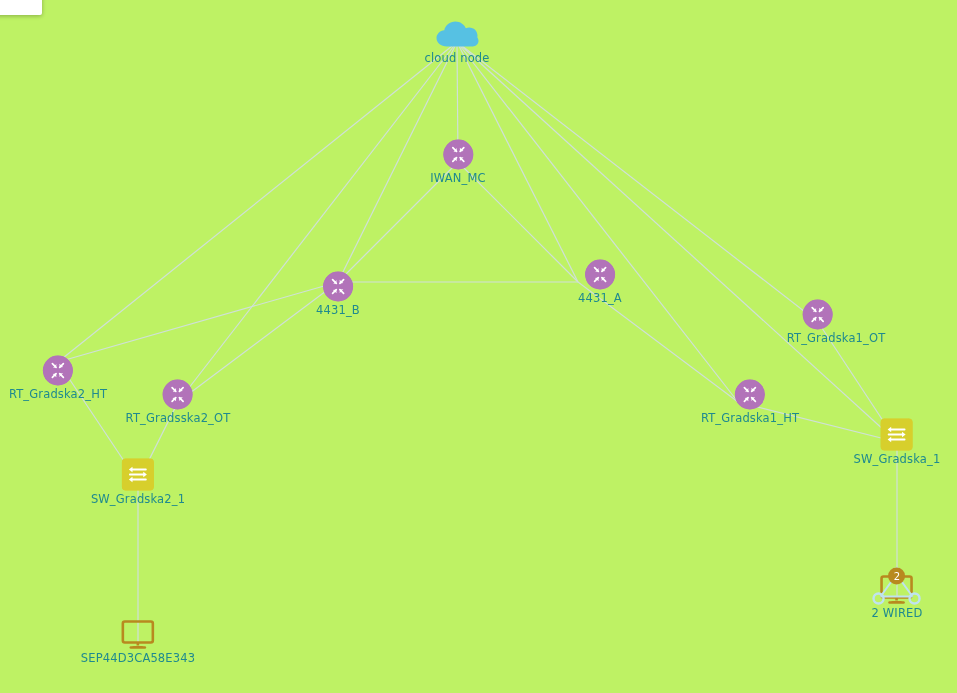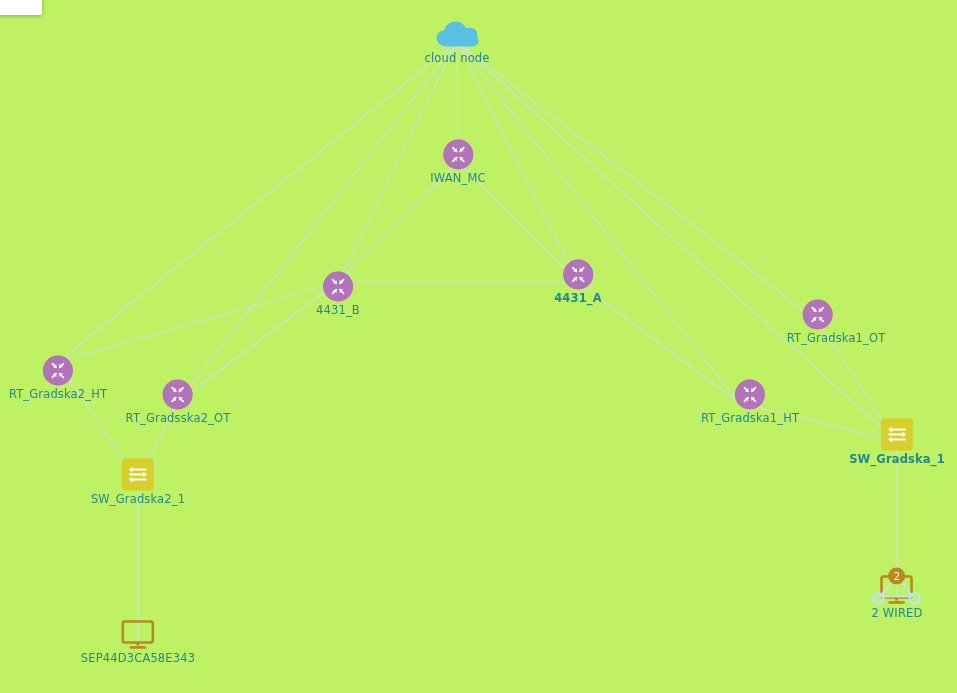--- a/index.html
+++ b/index.html
@@ -188,21 +188,21 @@
             <g fill="#ffffff">
               <path d="M13.2 11.9 L13.5 8.6 L10.2 12.3 Z"></path>
               <path d="M16.8 11.9 L20.2 11.6 L16.5 8.3 Z"></path>
               <path d="M13.2 18.1 L9.8 18.4 L13.5 21.7 Z"></path>
               <path d="M16.8 18.1 L16.5 21.4 L20.2 17.7 Z"></path>
             </g>
           </svg>
         </div>
         <div class="node-label" style="color: rgb(31, 138, 143);">4431_B</div>
       </div>
-      <div class="node" style="left: 578px; top: 282px; font-weight: bold;">
+      <div class="node" style="left: 600px; top: 282px;">
         <div class="node-glyph">
           <svg class="router-circle" viewBox="0 0 30 30" xmlns="http://www.w3.org/2000/svg">
             <circle cx="15" cy="15" r="15" fill="#b273b9"></circle>
             <g stroke="#ffffff" stroke-width="1.7" stroke-linecap="round" fill="none">
               <path d="M9.5 8.2 L13.2 11.9"></path>
               <path d="M20.5 8.2 L16.8 11.9"></path>
               <path d="M9.5 21.8 L13.2 18.1"></path>
               <path d="M20.5 21.8 L16.8 18.1"></path>
             </g>
             <g fill="#ffffff">
@@ -288,21 +288,21 @@
             <g fill="#ffffff">
               <path d="M13.2 11.9 L13.5 8.6 L10.2 12.3 Z"></path>
               <path d="M16.8 11.9 L20.2 11.6 L16.5 8.3 Z"></path>
               <path d="M13.2 18.1 L9.8 18.4 L13.5 21.7 Z"></path>
               <path d="M16.8 18.1 L16.5 21.4 L20.2 17.7 Z"></path>
             </g>
           </svg>
         </div>
         <div class="node-label" style="color: rgb(31, 138, 143);">RT_Gradska1_HT</div>
       </div>
-      <div class="node" style="left: 897px; top: 442px; font-weight: bold;">
+      <div class="node" style="left: 897px; top: 442px;">
         <div class="node-glyph">
           <svg class="switch-box" viewBox="0 0 32 32" xmlns="http://www.w3.org/2000/svg">
             <rect x="0" y="0" width="32" height="32" rx="4" fill="#d7cf2c"></rect>
             <g stroke="#ffffff" stroke-width="1.8" stroke-linecap="round" fill="none">
               <path d="M10 11 L24 11"></path>
               <path d="M8 16 L22 16"></path>
               <path d="M10 21 L24 21"></path>
             </g>
             <g fill="#ffffff">
               <path d="M10.6 8.2 L7.0 11 L10.6 13.8 Z"></path>

